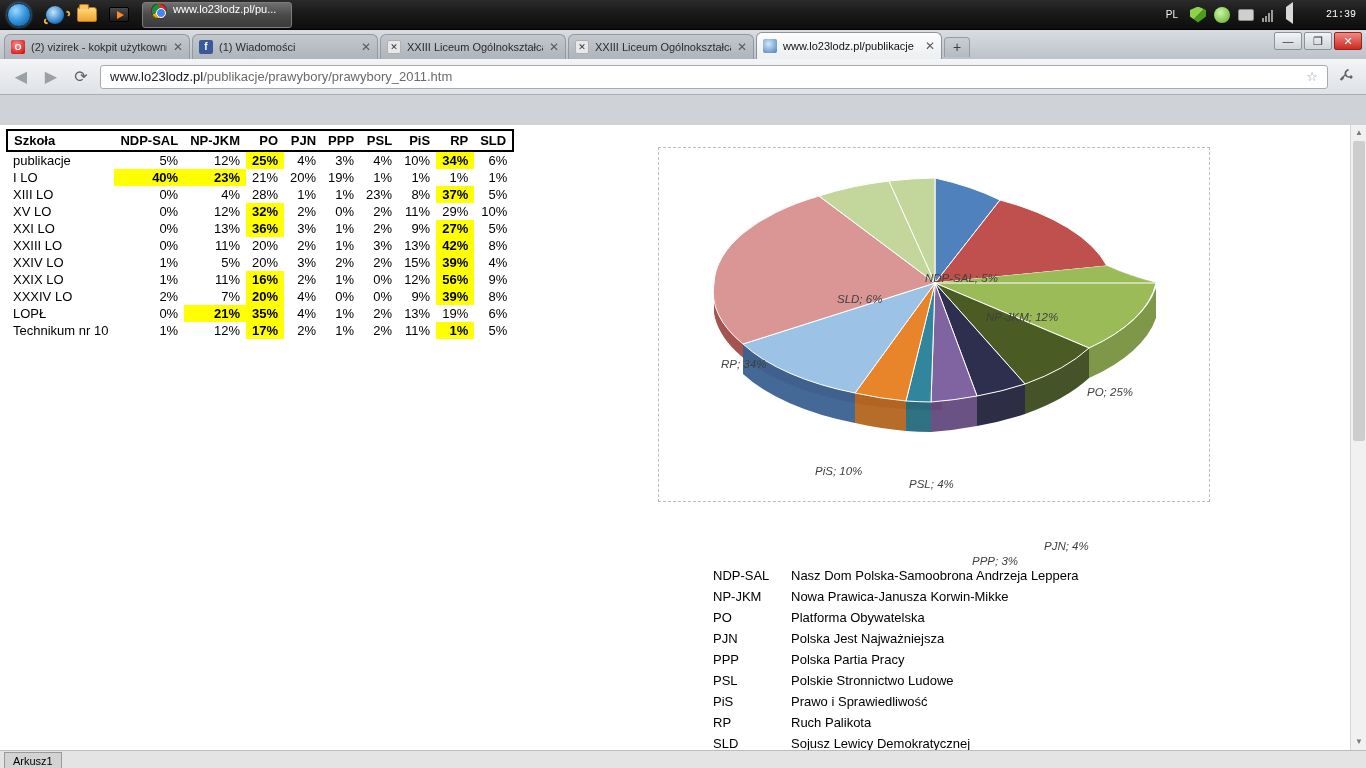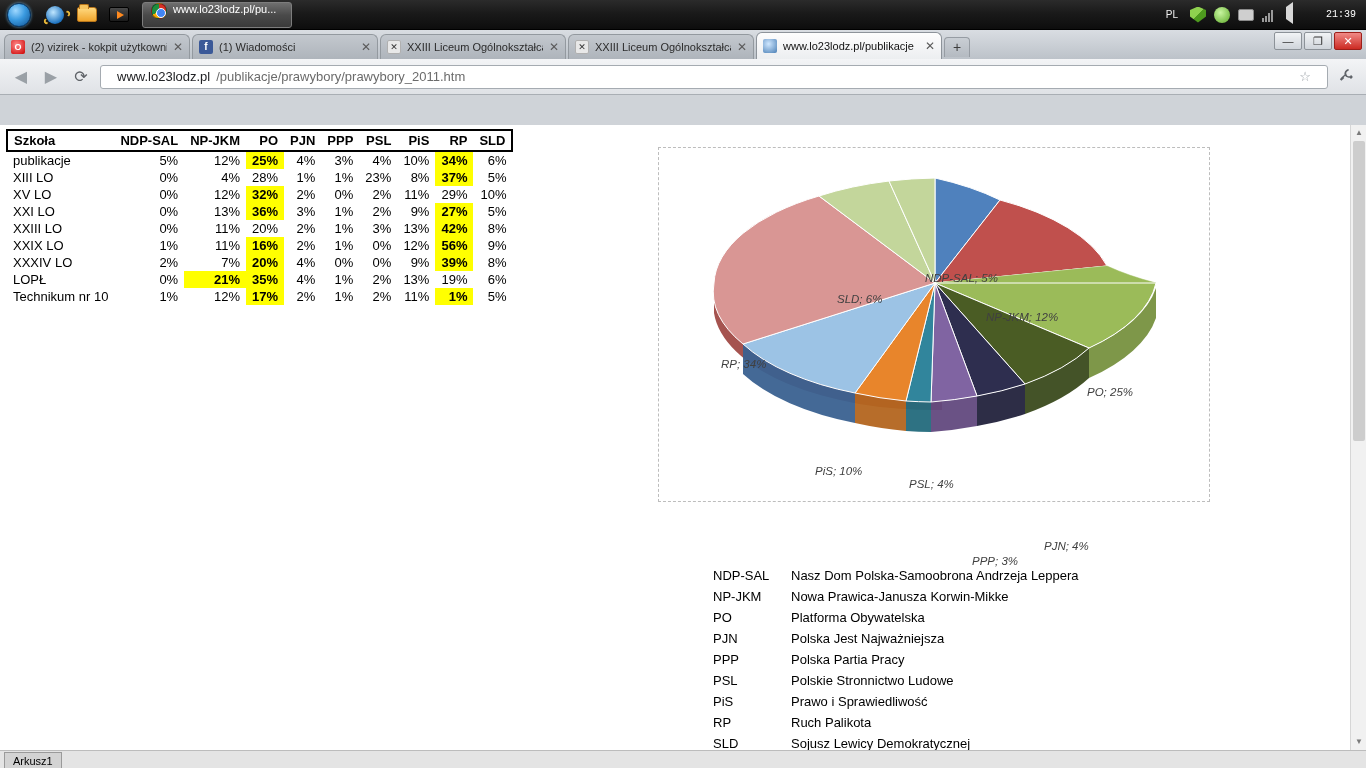--- a/index.html
+++ b/index.html
@@ -147,21 +147,21 @@
   .toolbar {
     height: 36px; background: linear-gradient(to bottom,#f3f4f6,#dfe2e6);
     border-bottom: 1px solid #a9aeb4;
     display: flex; align-items: center; gap: 8px; padding: 0 10px;
   }
   .nav-btn { width: 22px; height: 22px; color: #9aa0a6; font-size: 16px; text-align:center; line-height:22px; }
   .nav-btn.reload { color:#5f6368; }
   .omnibox {
     flex: 1 1 auto; height: 24px; background:#fff;
     border:1px solid #a5abb1; border-radius:3px;
-    display:flex; align-items:center; padding: 0 16px; gap:6px;
+    display:flex; align-items:center; padding: 0 9px; gap:0;
     font-size: 13px; color:#202124;
   }
   .omnibox .urlgrey { color:#6b6b6b; }
   .omnibox .star { margin-left:auto; color:#9aa0a6; font-size:13px; }
   .wrench { width: 20px; color:#5f6368; font-size: 15px; text-align:center; }
 
   
   .page {
     position: absolute; top: 95px; left: 0; width: 1366px; height: 625px;
     background: #ffffff; overflow: hidden;
@@ -345,20 +345,32 @@
             <td>12%</td>
             <td class="hl">25%</td>
             <td>4%</td>
             <td>3%</td>
             <td>4%</td>
             <td>10%</td>
             <td class="hl">34%</td>
             <td>6%</td>
           </tr>
           <tr>
+            <td class="name">I LO</td>
+            <td class="hl">40%</td>
+            <td class="hl">23%</td>
+            <td>21%</td>
+            <td>20%</td>
+            <td>19%</td>
+            <td>1%</td>
+            <td>1%</td>
+            <td>1%</td>
+            <td>1%</td>
+          </tr>
+          <tr>
             <td class="name">XIII LO</td>
             <td>0%</td>
             <td>4%</td>
             <td>28%</td>
             <td>1%</td>
             <td>1%</td>
             <td>23%</td>
             <td>8%</td>
             <td class="hl">37%</td>
             <td>5%</td>
@@ -391,20 +403,32 @@
             <td class="name">XXIII LO</td>
             <td>0%</td>
             <td>11%</td>
             <td>20%</td>
             <td>2%</td>
             <td>1%</td>
             <td>3%</td>
             <td>13%</td>
             <td class="hl">42%</td>
             <td>8%</td>
+          </tr>
+          <tr>
+            <td class="name">XXIV LO</td>
+            <td>1%</td>
+            <td>5%</td>
+            <td>20%</td>
+            <td>3%</td>
+            <td>2%</td>
+            <td>2%</td>
+            <td>15%</td>
+            <td class="hl">39%</td>
+            <td>4%</td>
           </tr>
           <tr>
             <td class="name">XXIX LO</td>
             <td>1%</td>
             <td>11%</td>
             <td class="hl">16%</td>
             <td>2%</td>
             <td>1%</td>
             <td>0%</td>
             <td>12%</td>

